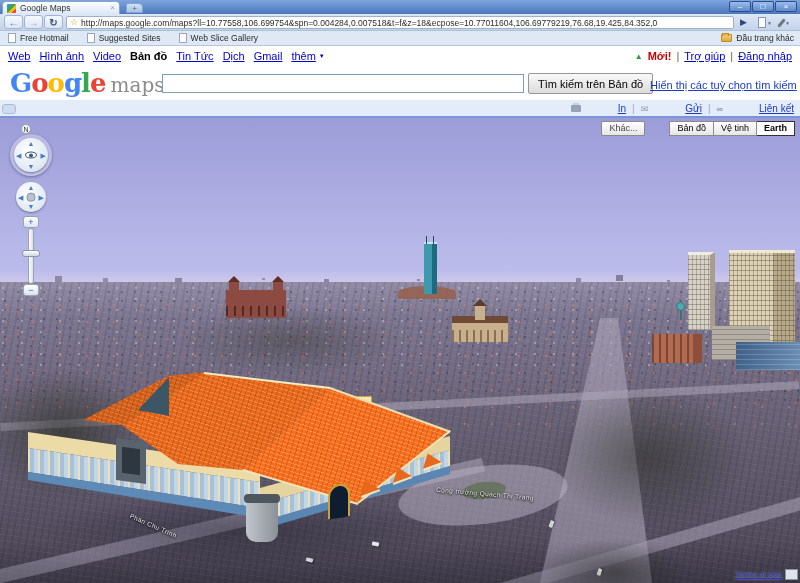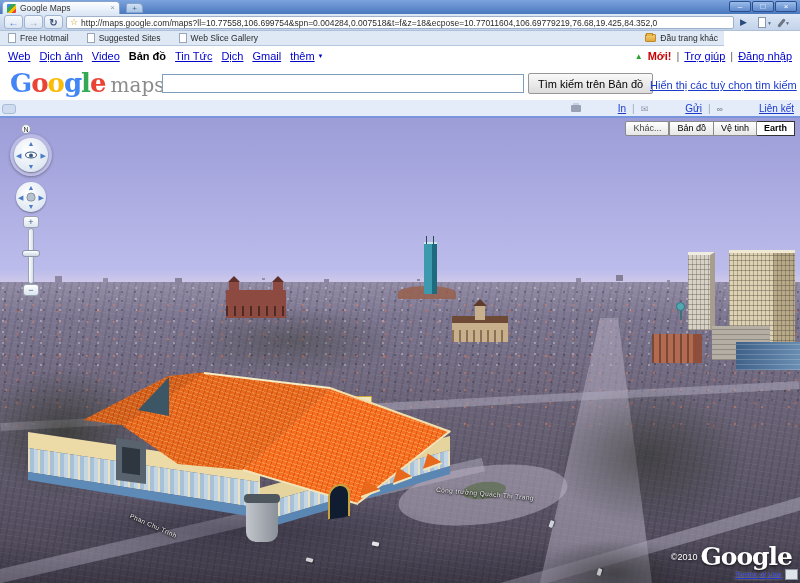--- a/index.html
+++ b/index.html
@@ -37,21 +37,21 @@
   .urlinput { border:none; outline:none; flex:1; font-size:8.5px; color:#2a2a2a;
     font-family:"Liberation Sans",sans-serif; background:transparent; height:11px; }
   .gobtn { position:absolute; left:740px; top:3px; font-size:9px; color:#2a4a7a; }
   .pagemenu { position:absolute; left:758px; top:2px; width:18px; height:13px; display:flex; align-items:center; gap:1px; }
   .pageicon { width:8px; height:11px; background:#fff; border:1px solid #8a97ab; }
   .menudown { font-size:5px; color:#556a85; }
   .wrenchwrap { position:absolute; left:780px; top:2px; width:18px; height:13px; display:flex; align-items:center; gap:2px; }
   .wrench { width:3px; height:10px; background:#6b7686; border-radius:2px; transform:rotate(40deg); }
 
   
-  .bookbar { position:absolute; left:0; top:31px; width:724px; height:15px;
+  .bookbar { position:absolute; left:0; top:31px; width:800px; height:15px;
     background:#dfe9f6; border-bottom:1px solid #b6c6de; display:flex; align-items:center; padding:0 8px; gap:18px; }
   .bm { display:flex; align-items:center; gap:4px; font-size:8.5px; color:#2a2a2a; }
   .bm-icon { width:8px; height:10px; background:#fff; border:1px solid #98a6ba; }
   .other-bm { position:absolute; right:6px; top:2px; display:flex; align-items:center; gap:4px; font-size:8.5px; color:#2a2a2a;padding-left:36px; }
   .folder { width:11px; height:8px; background:linear-gradient(#f3cf7a,#e0a83c); border:1px solid #c08a28; border-radius:1px; position:relative; }
   .folder:before { content:""; position:absolute; left:0; top:-2px; width:5px; height:2px; background:#e8b84a; border:1px solid #c08a28; border-bottom:none; }
 
   
   .gheader { position:absolute; left:0; top:46px; width:800px; height:22px; background:#fff; font-size:11px; }
   .gnav { position:absolute; left:8px; top:4px; display:flex; gap:9px; align-items:center; }
@@ -229,21 +229,21 @@
   .credits { position:absolute; left:322px; top:428px; width:160px; text-align:center; color:#fff; font-size:8px;
     line-height:9px; text-shadow:0 1px 2px #000,0 0 2px #000; }
   .wm { position:absolute; right:8px; top:424px; color:#fff; text-shadow:0 1px 3px rgba(0,0,0,.8); display:flex; align-items:flex-start; gap:3px; }
   .wm-year { font-size:9px; margin-top:10px; }
   .wm-brand { font-family:"DejaVu Serif",serif; font-size:25px; font-weight:bold; letter-spacing:-1px; }
   .terms { position:absolute; right:18px; top:452px; font-size:8px; color:#2233cc; text-decoration:underline;
     background:rgba(255,255,255,.0); text-shadow:0 0 2px rgba(255,255,255,.6); }
   .terms-box { position:absolute; right:2px; top:451px; width:13px; height:11px; background:#dfe4ea; border:1px solid #8a93a0; }
 
   
-  .viewbtns { position:absolute; top:3px; right:5px; display:flex; gap:0; }
+  .viewbtns { position:absolute; top:3px; right:5px; display:flex; gap:24px; }
   .vgroup { display:flex; }
   .vbtn { height:15px; padding:0 7px; font-size:9px; line-height:13px; color:#000;
     background:linear-gradient(#fff,#e6e6e6); border:1px solid #8a8a8a; }
   .vbtn.more { border-radius:2px; color:#444; }
   .vgroup .vbtn + .vbtn { border-left:none; }
   .vbtn.sel { font-weight:bold; background:#fff; border-color:#333; }
 
   
   .navcluster { position:absolute; left:8px; top:4px; width:44px; }
   .nbadge { position:absolute; left:13px; top:2px; width:10px; height:10px; border-radius:50%; background:#f4f6f8;
@@ -325,21 +325,21 @@
     </span>
     <span class="other-bm">
       <span class="folder"></span>
       <span>Đầu trang khác</span>
     </span>
   </div>
 
   <div class="gheader">
     <div class="gnav">
       <a href="#">Web</a>
-      <a href="#">Dịch ảnh</a>
+      <a href="#">Hình ảnh</a>
       <a href="#">Video</a>
       <span class="active">Bản đồ</span>
       <a href="#">Tin Tức</a>
       <a href="#">Dịch</a>
       <a href="#">Gmail</a>
       <a href="#">thêm</a>
       <span class="more-arrow">▼</span>
     </div>
     <div class="gright">
       <span class="newicon">▲</span>
@@ -450,24 +450,20 @@
     <div class="car" style="left:306px;top:440px;transform:rotate(14deg)"></div>
     <div class="car" style="left:372px;top:424px;transform:rotate(12deg)"></div>
     <div class="car" style="left:548px;top:404px;transform:rotate(-70deg);background:#cfd4dc"></div>
     <div class="car" style="left:596px;top:452px;transform:rotate(-72deg)"></div>
 
     <div class="vignette"></div>
 
     <span class="streetlabel sl1">Công trường Quách Thị Trang</span>
     <span class="streetlabel sl2">Phan Chu Trinh</span>
 
-    <div class="wm">
-      <span class="wm-year">©2010</span>
-      <span class="wm-brand">Google</span>
-    </div>
     <a class="terms" href="#">Terms of Use</a>
     <span class="terms-box"></span>
 
     <div class="viewbtns">
       <span class="vbtn more">Khác...</span>
       <span class="vgroup">
         <span class="vbtn">Bản đồ</span>
         <span class="vbtn">Vệ tinh</span>
         <span class="vbtn sel">Earth</span>
       </span>

